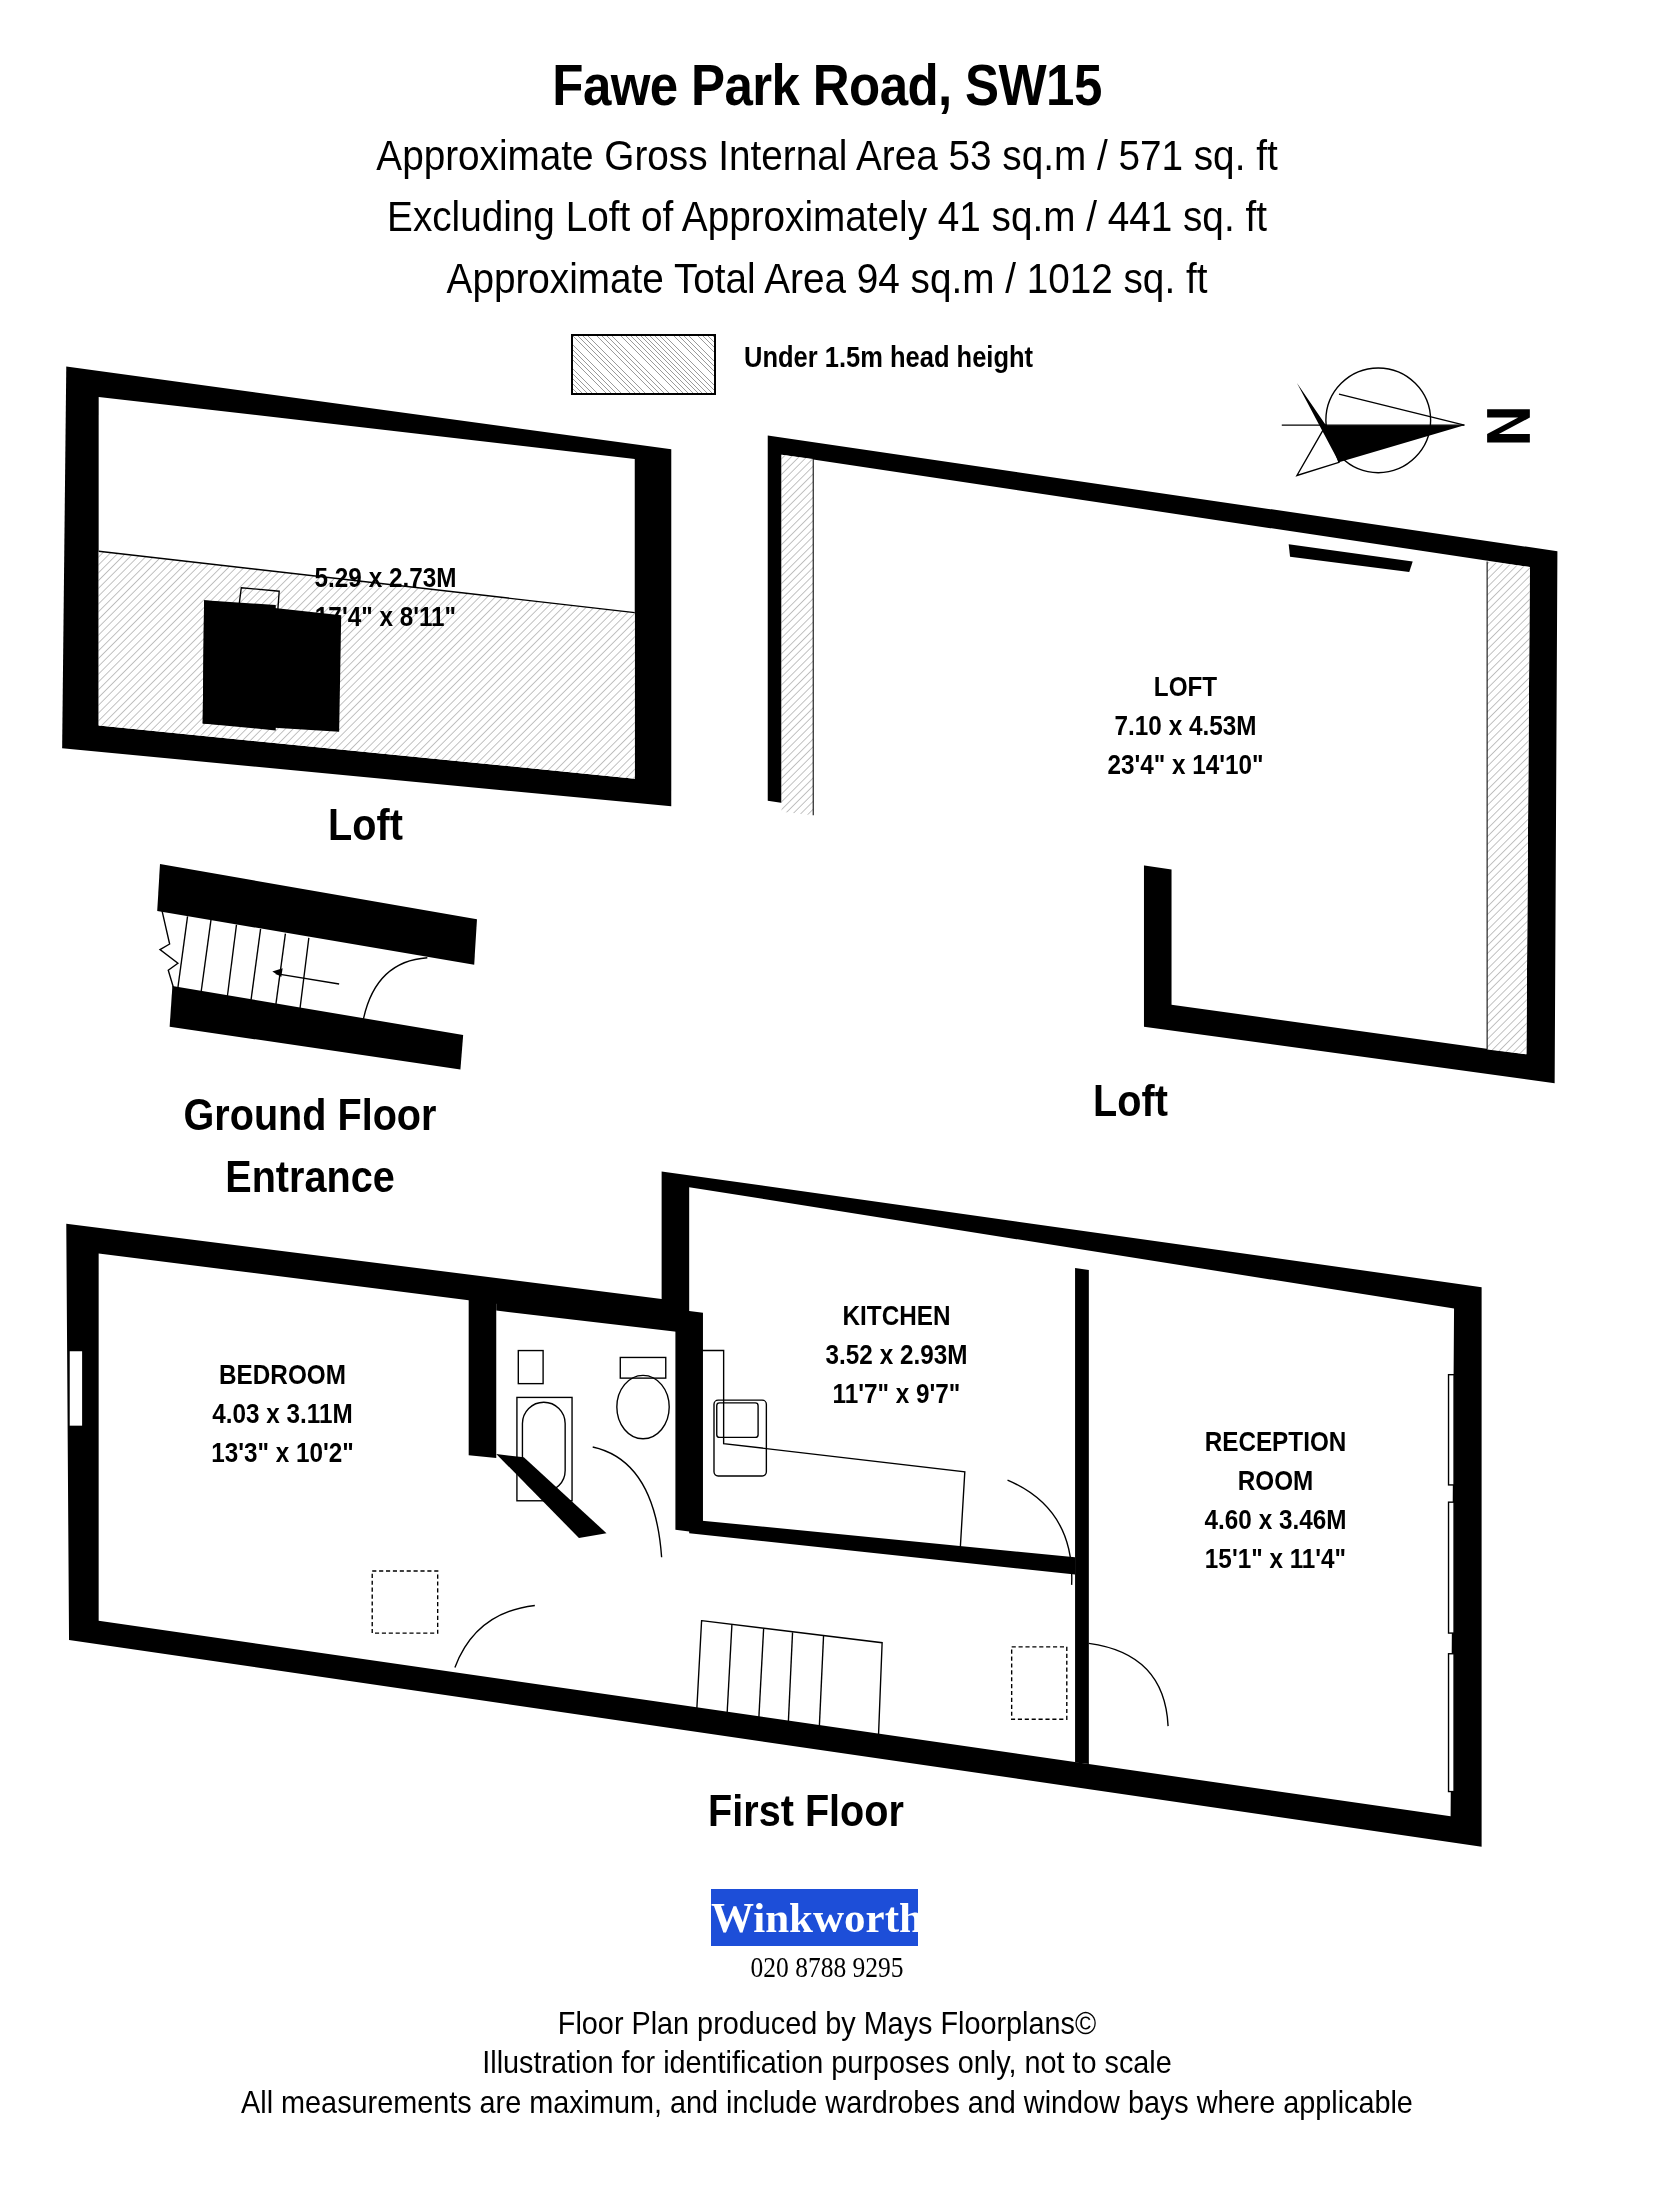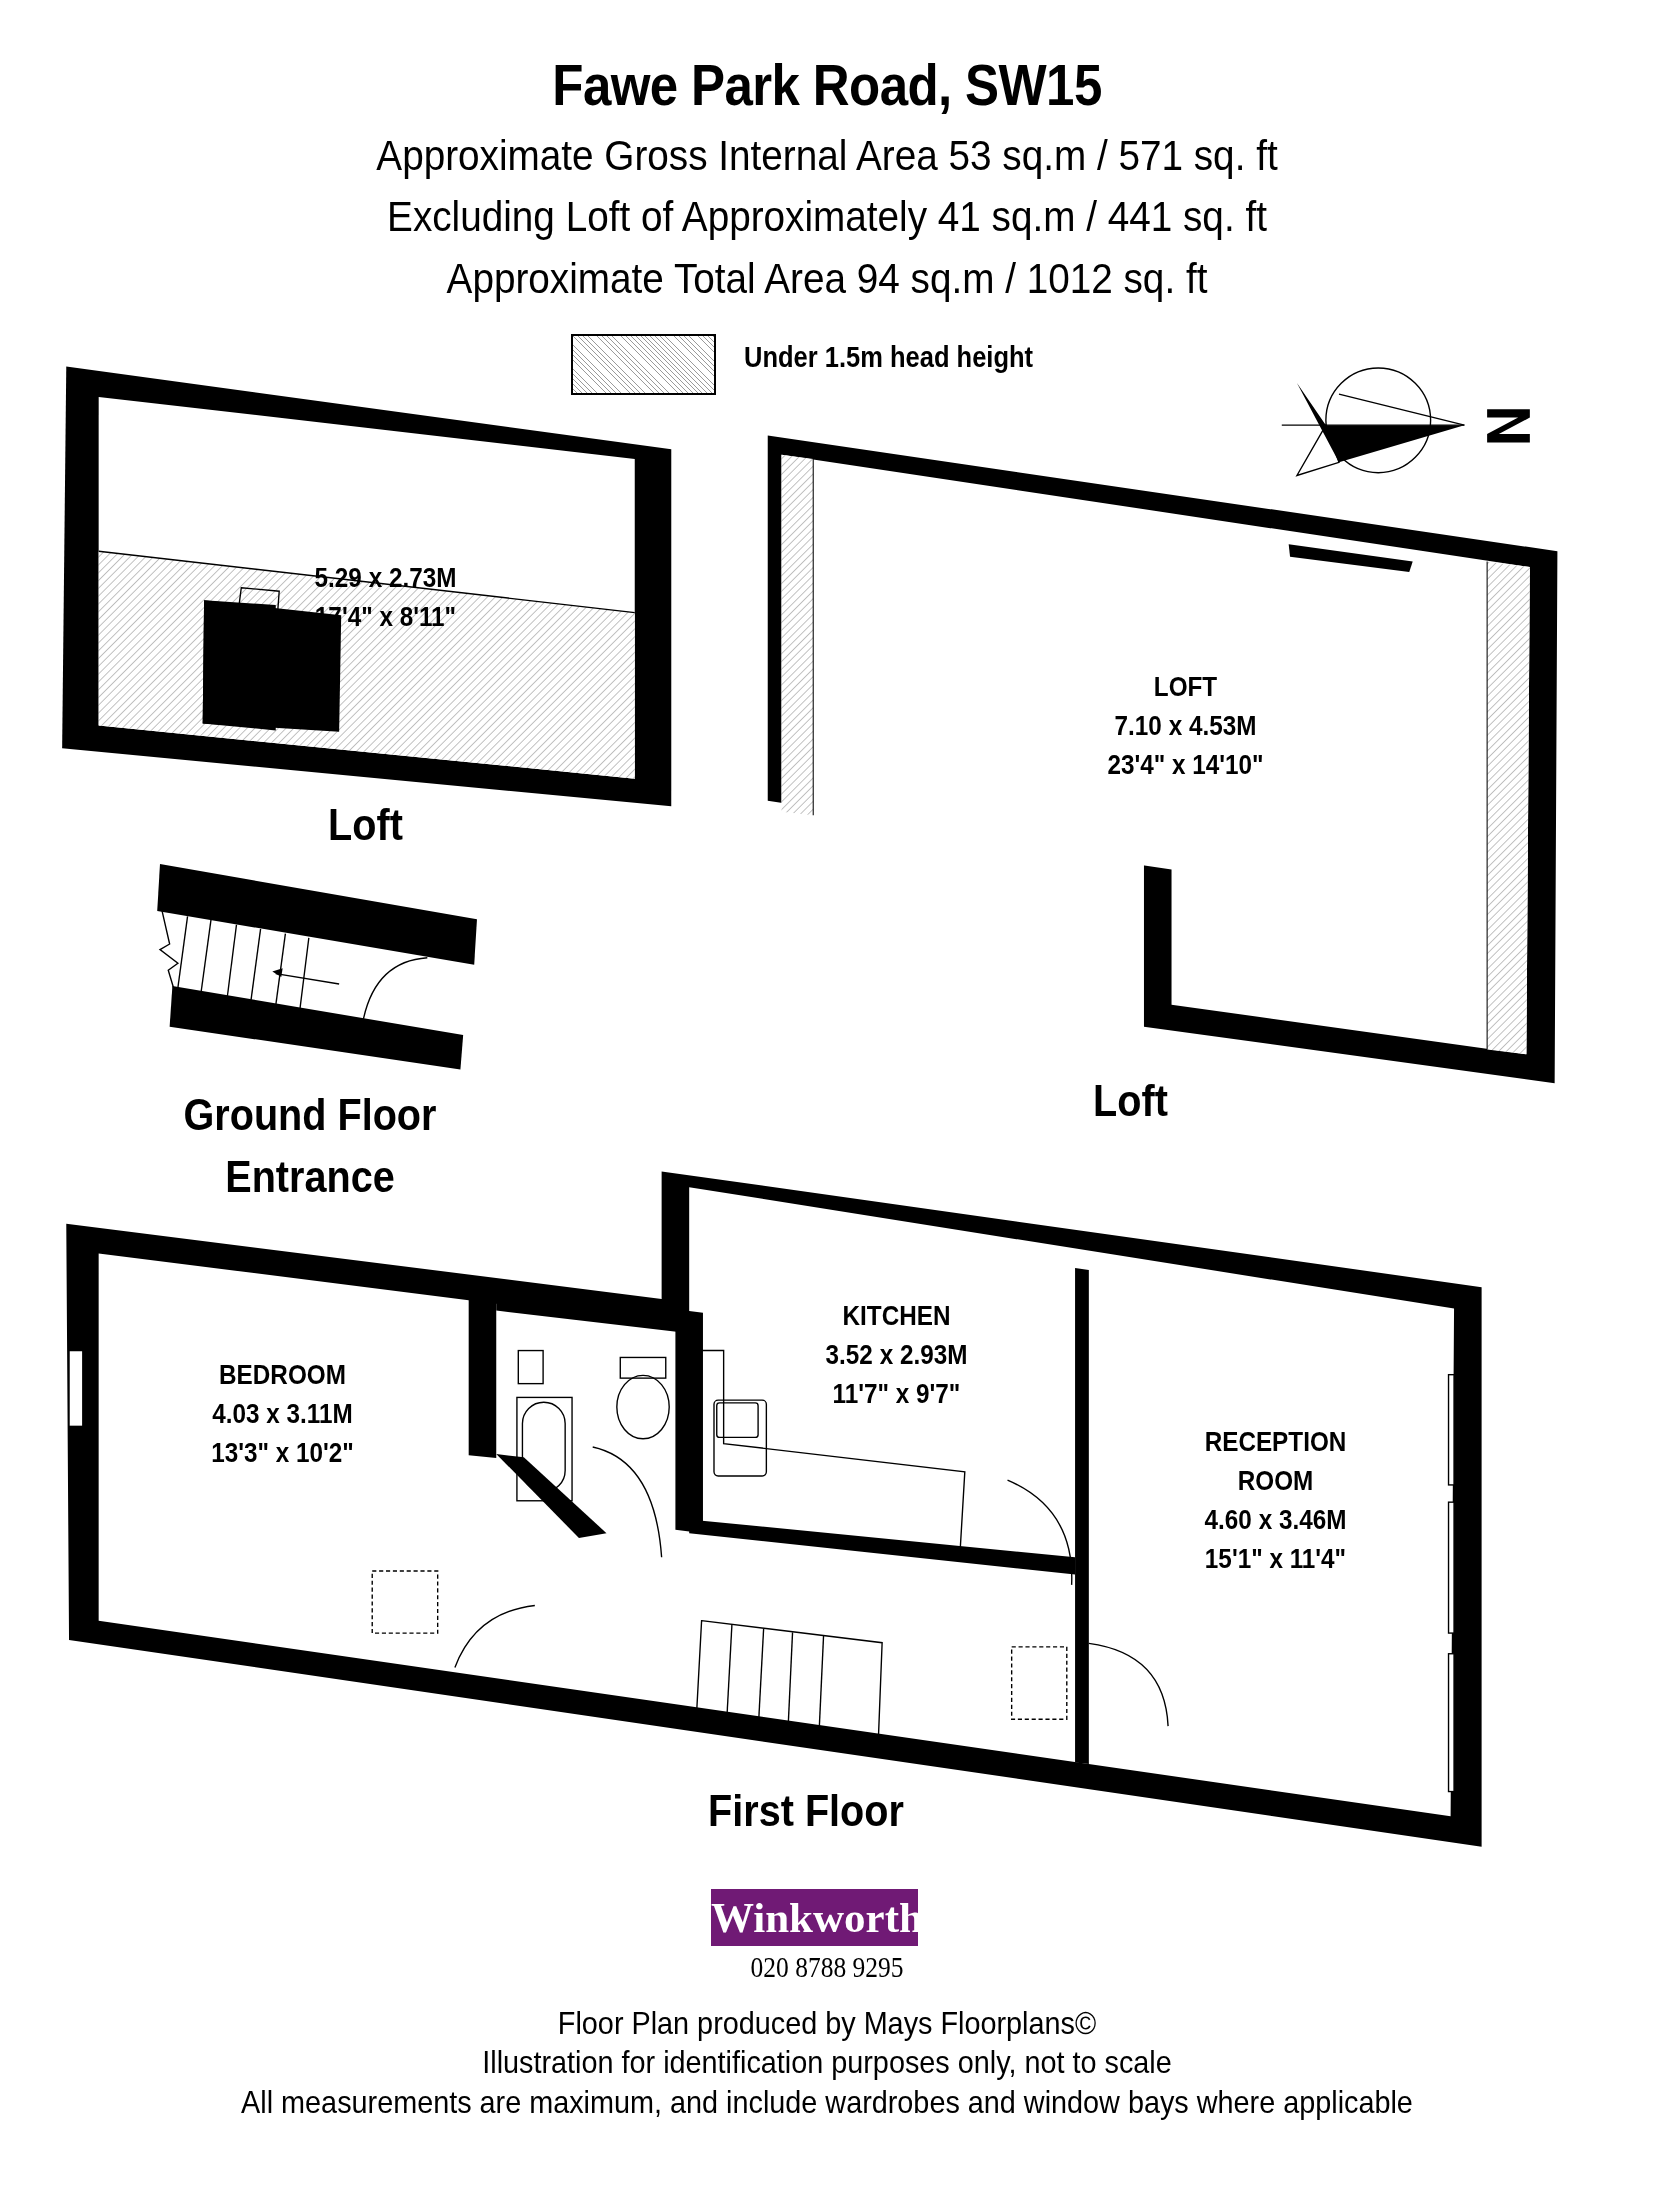--- a/index.html
+++ b/index.html
@@ -5,21 +5,21 @@
     html, body { margin: 0; padding: 0; background: #ffffff; }
     body { width: 1654px; height: 2205px; position: relative; overflow: hidden; font-family: "Liberation Sans", sans-serif; color: #000; }
     .abs { position: absolute; }
     .title { left: 0; width: 1654px; top: 51px; text-align: center; font-weight: bold; font-size: 58px; transform: scaleX(0.88); transform-origin: center; letter-spacing: -0.7px; }
     .area-line { left: 0; width: 1654px; text-align: center; font-size: 43px; transform: scaleX(0.9); transform-origin: center; }
     .legend-swatch { left: 571px; top: 334px; width: 145px; height: 61px; border: 2.1px solid #000; box-sizing: border-box; background: repeating-linear-gradient(45deg, #fff 0 2.8px, #9a9a9a 2.8px 3.4px); }
     .legend-label { left: 744px; top: 340px; font-size: 30px; font-weight: bold; transform: scaleX(0.85); transform-origin: left; }
     .floor-label { font-weight: bold; font-size: 45px; text-align: center; transform: scaleX(0.88); }
     .room-text { font-weight: bold; font-size: 27.6px; text-align: center; line-height: 39px; transform: scaleX(0.88); white-space: nowrap; }
     svg.plan { position: absolute; left: 0; top: 0; }
-    .logo { left: 711px; top: 1889px; width: 207px; height: 57px; background: #701a75; color: #fff; font-family: "Liberation Serif", serif; font-weight: bold; font-size: 43px; text-align: center; line-height: 57px; }
+    .logo { left: 711px; top: 1889px; width: 207px; height: 57px; background: #1d4ed8; color: #fff; font-family: "Liberation Serif", serif; font-weight: bold; font-size: 43px; text-align: center; line-height: 57px; }
     .phone { left: 0; width: 1654px; top: 1950px; text-align: center; font-family: "Liberation Serif", serif; font-size: 30px; transform: scaleX(0.85); }
     .foot { left: 0; width: 1654px; text-align: center; font-size: 32px; transform: scaleX(0.9); }
   </style>
 </head>
 <body>
 
 <div class="abs title">Fawe Park Road, SW15</div>
 <div class="abs area-line" style="top:131px">Approximate Gross Internal Area 53 sq.m  /  571 sq. ft</div>
 <div class="abs area-line" style="top:192px">Excluding Loft of Approximately 41 sq.m  /  441 sq. ft</div>
 <div class="abs area-line" style="top:254px">Approximate Total Area 94 sq.m  /  1012 sq. ft</div>

